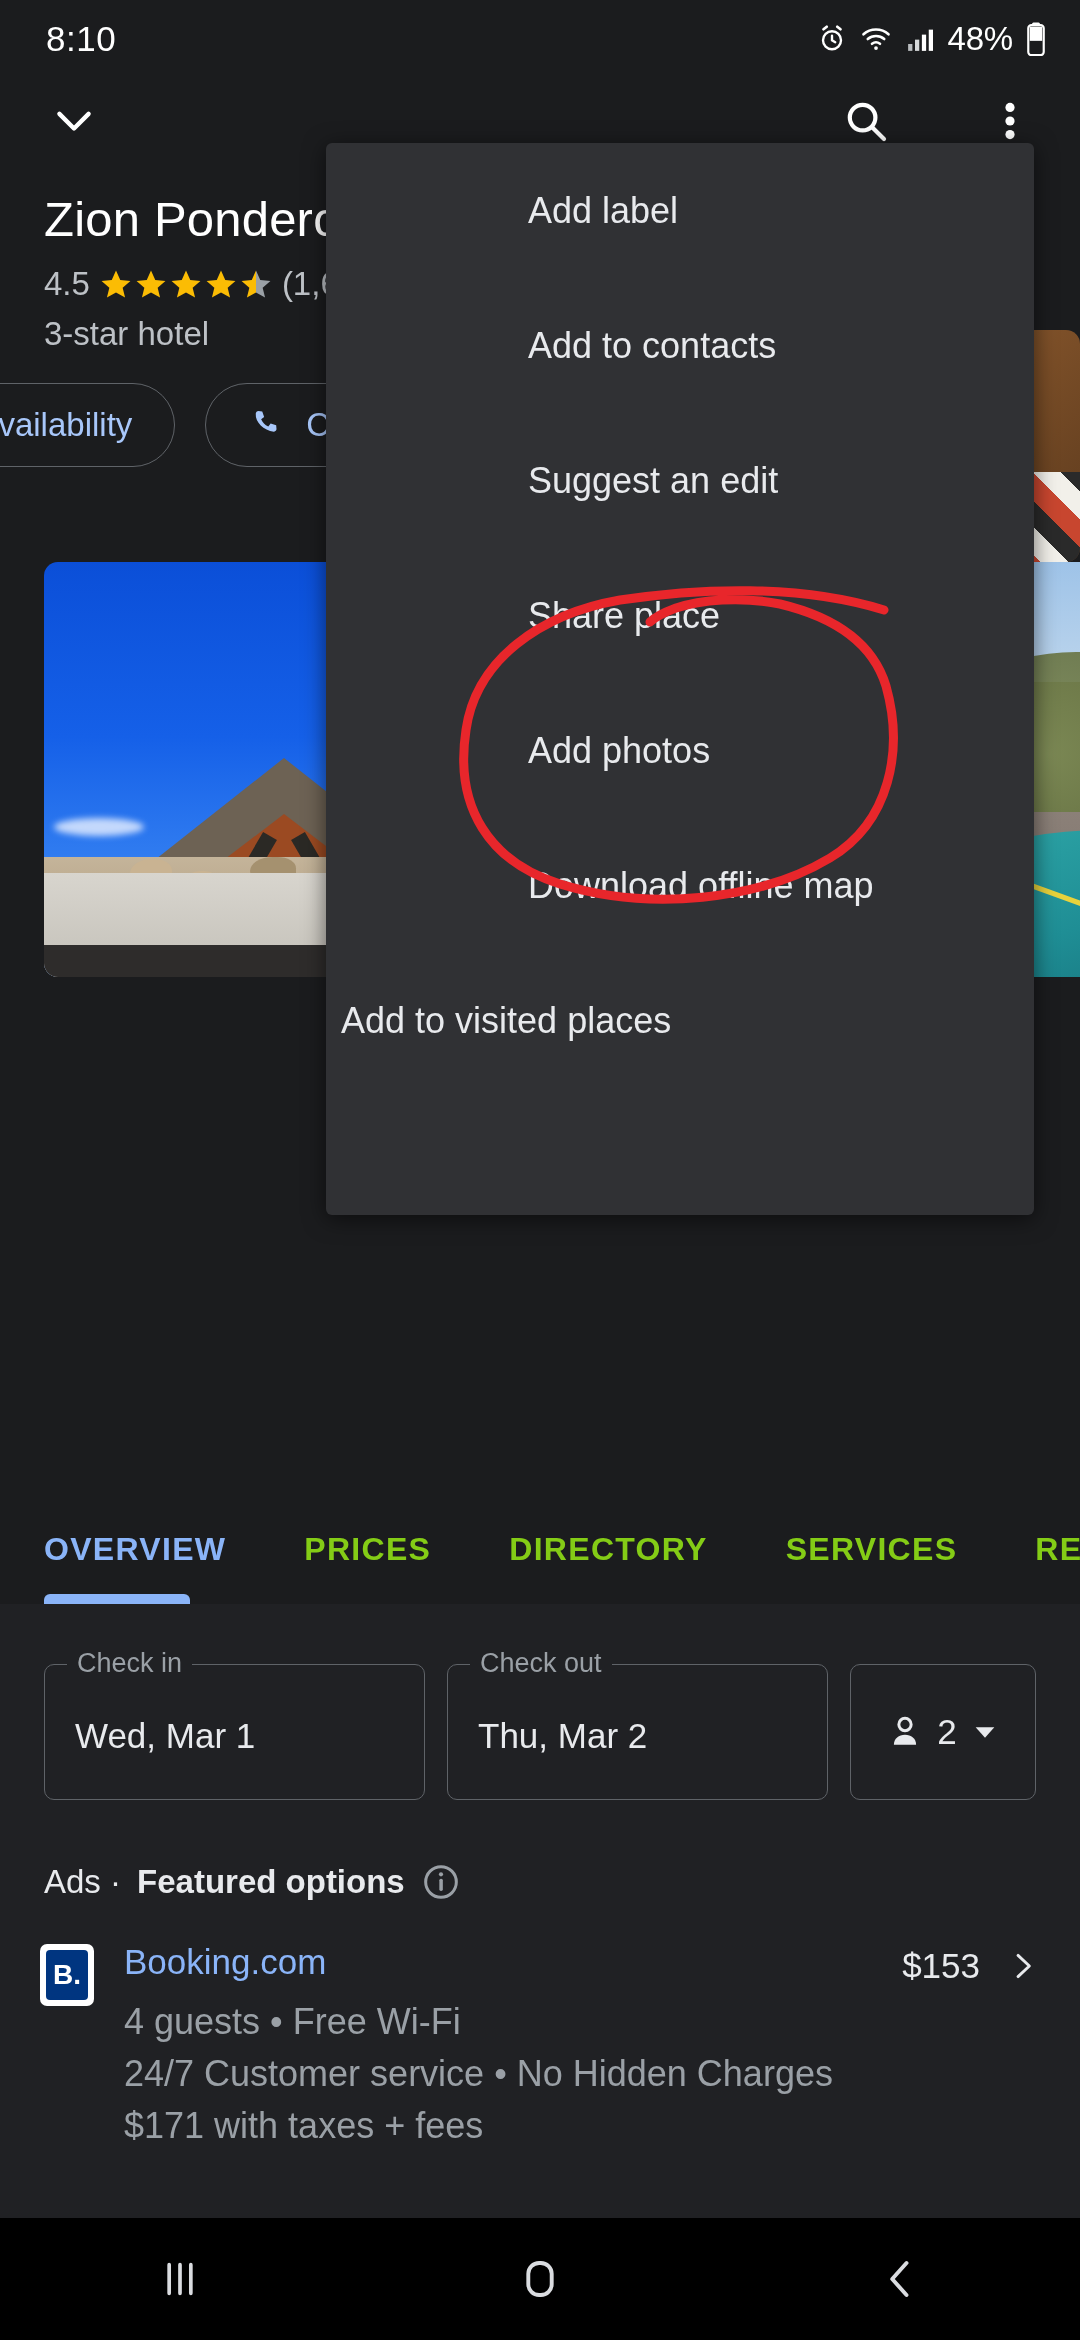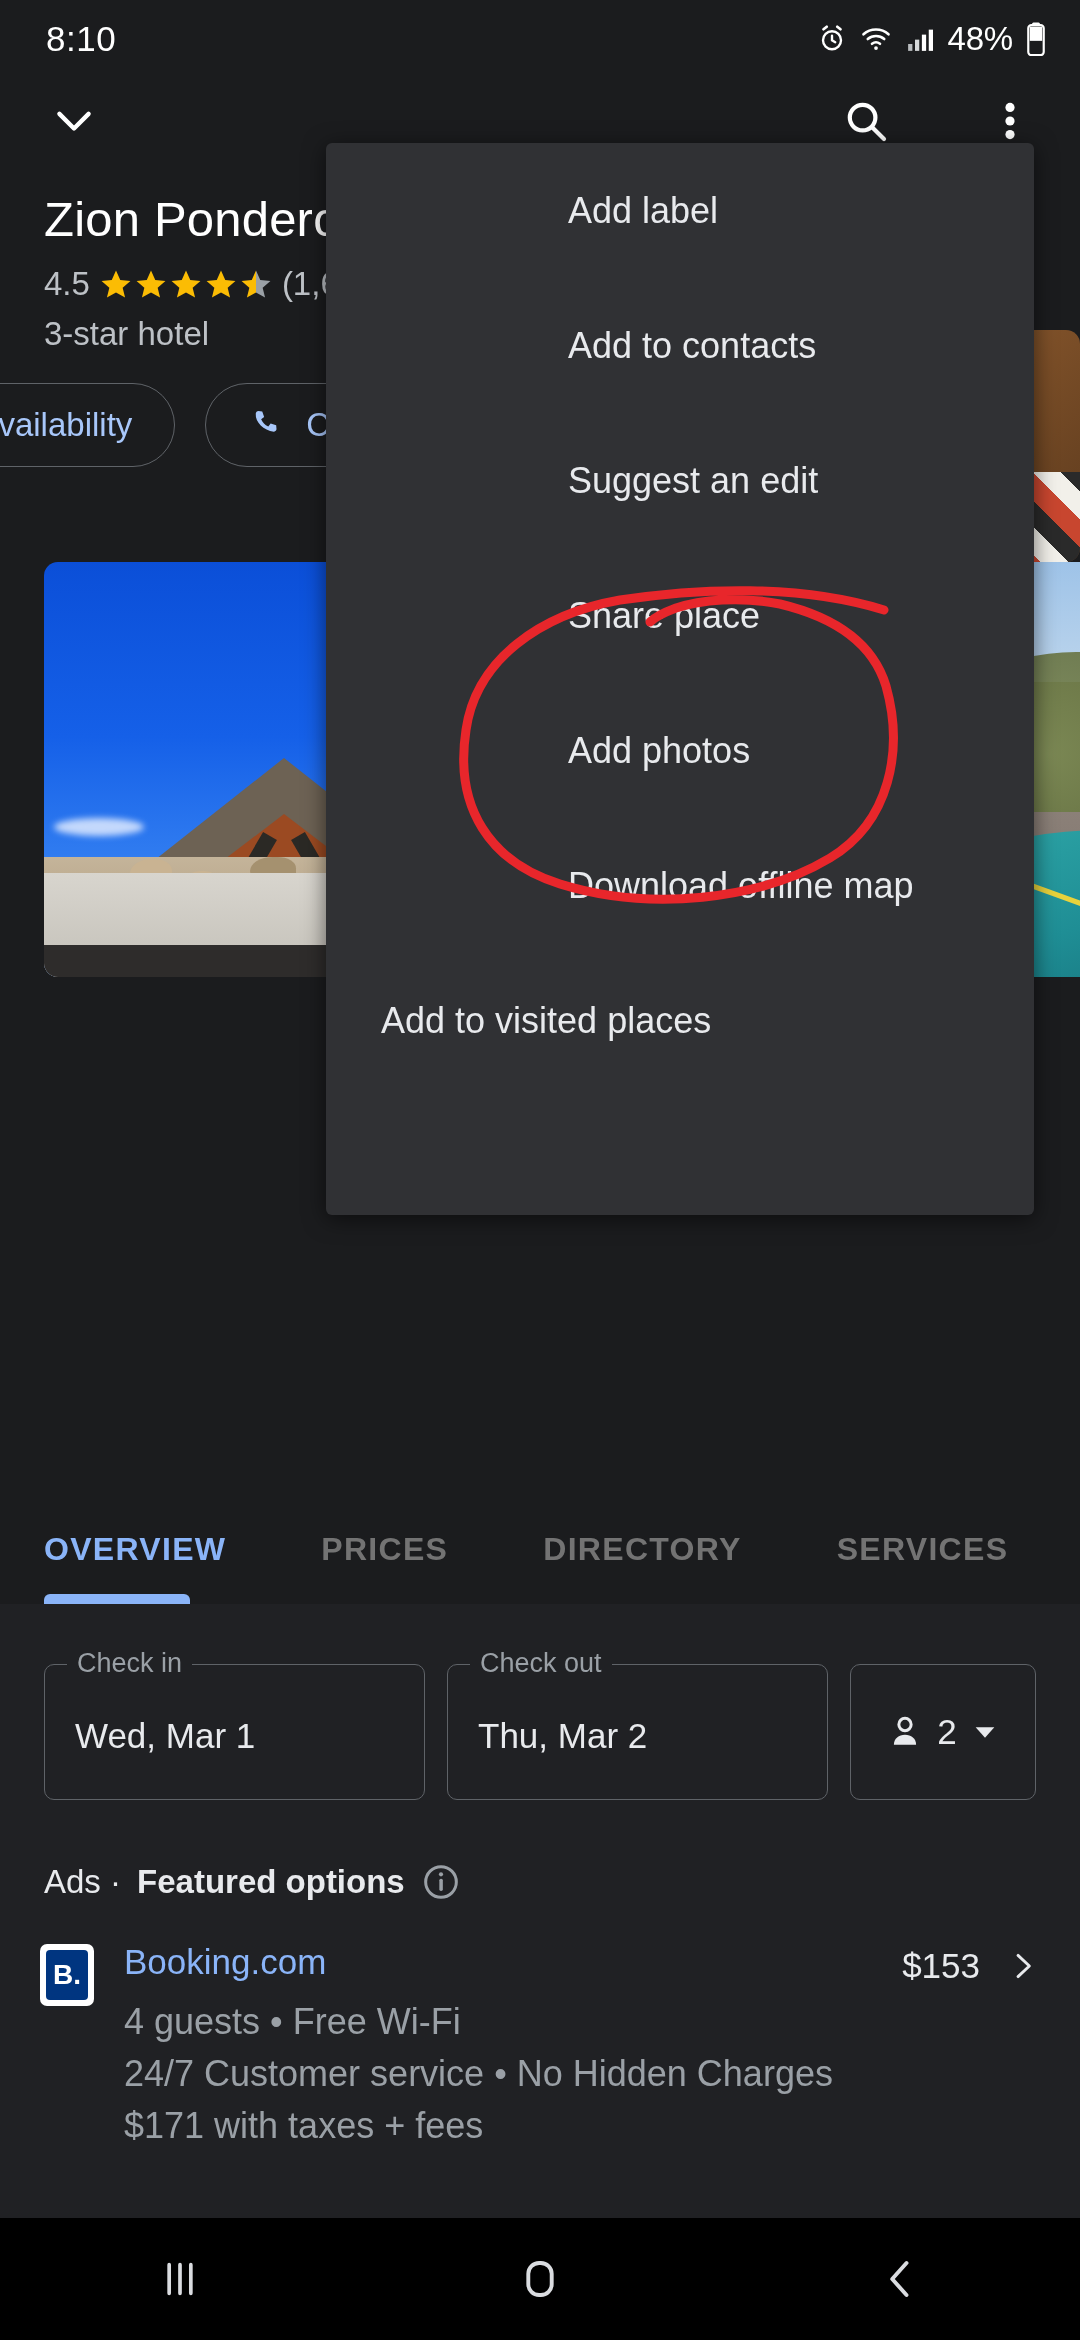--- a/index.html
+++ b/index.html
@@ -122,25 +122,25 @@
 
   .photo3 { position: absolute; left: 766px; top: 330px; width: 314px; height: 232px; border-radius: 14px; overflow: hidden; }
   .interior { position: absolute; inset: 0; background: linear-gradient(135deg,#a9703c,#7c4f28 55%,#5c3a1d); }
   .quilt { position: absolute; left: 0; bottom: 0; width: 314px; height: 90px; background: repeating-linear-gradient(45deg,#c8462f 0 20px,#f2f0ea 20px 40px,#2a2a2a 40px 58px); }
   .beam { position: absolute; left: 60px; top: 0; width: 44px; height: 120px; background: #3e2a16; transform: rotate(-22deg); }
 
   
   .tabs {
     position: absolute; top: 1494px; left: 0;
     width: 1080px; height: 110px;
-    display: flex; align-items: center; gap: 17px;
+    display: flex; align-items: center; gap: 0;
     padding-left: 44px; overflow: hidden; text-align: right;
   }
   .tab {
-    color: #737373; font-size: 32px; font-weight: 700;
+    color: #84cc16; font-size: 32px; font-weight: 700;
     letter-spacing: 1.3px; white-space: nowrap;
     padding: 0 42px 0 0; margin-right: 36px;
   }
   .tab.active { color: #8ab4f8; }
   .tab-underline {
     position: absolute; left: 44px; top: 1594px;
     width: 146px; height: 10px;
     background: #8ab4f8; border-radius: 6px 6px 0 0;
   }
   .tabs-divider { position: absolute; left: 0; top: 1604px; width: 1080px; height: 2px; background: #2c2d30; }
@@ -192,21 +192,21 @@
     position: absolute; left: 326px; top: 143px;
     width: 708px; height: 1072px;
     background: #303134;
     border-radius: 6px;
     box-shadow: 0 4px 22px rgba(0,0,0,.55);
     overflow: hidden;
   }
   .menu-item {
     position: absolute; left: 0; width: 708px; height: 135px;
     display: flex; align-items: center; padding-left: 202px;
-    color: #e8eaed; font-size: 36px; white-space: nowrap; margin-left: 40px;
+    color: #e8eaed; font-size: 36px; white-space: nowrap;
   }
 
   
   .annot { position: absolute; left: 0; top: 0; width: 1080px; height: 2340px; pointer-events: none; }
 
   
   .navbar {
     position: absolute; left: 0; bottom: 0;
     width: 1080px; height: 122px;
     background: #000;

